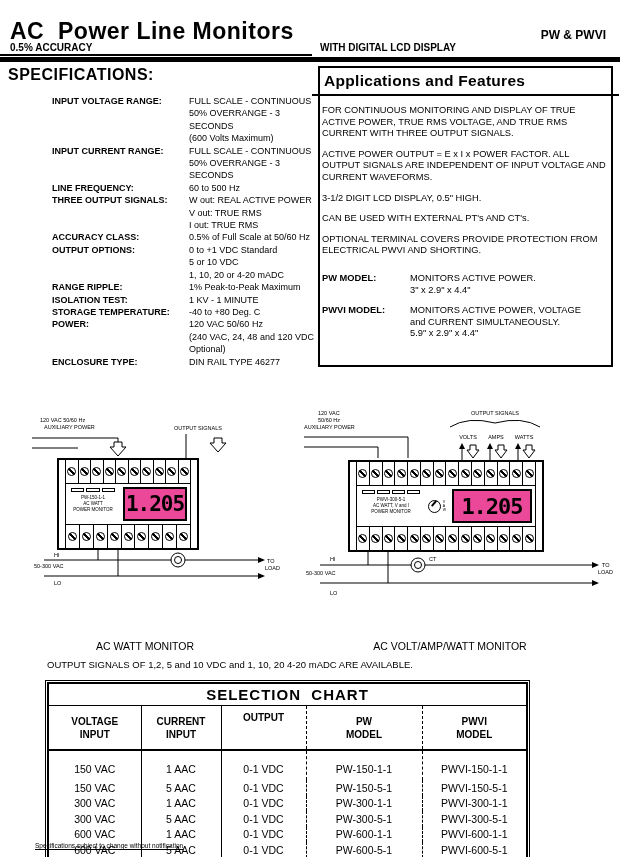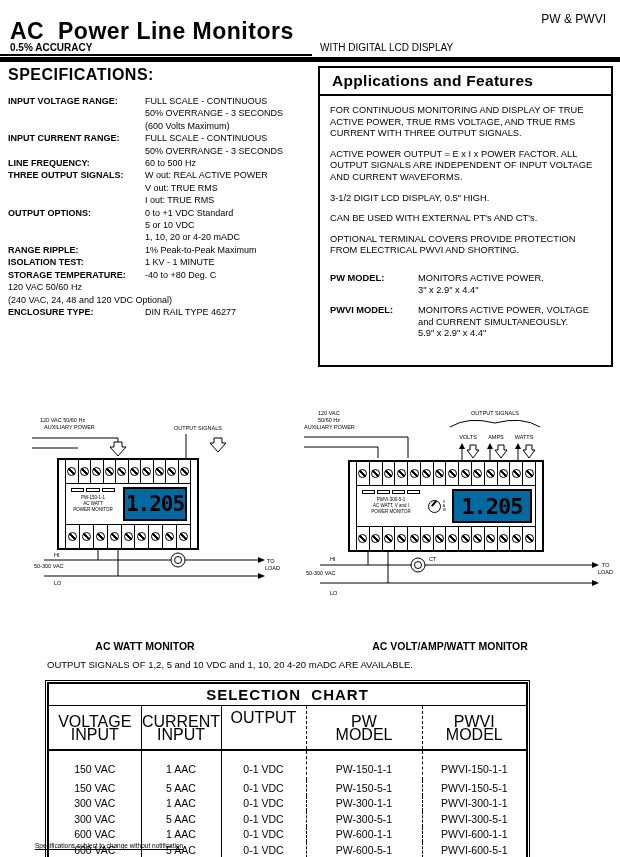--- a/index.html
+++ b/index.html
@@ -2,33 +2,33 @@
 <html><head>
 <meta charset="utf-8">
 <style>
   html,body{margin:0;padding:0;}
   body{
     width:620px;height:857px;position:relative;background:#fff;color:#000;
     font-family:"Liberation Sans",sans-serif;overflow:hidden;
   }
   
   .page-title{position:absolute;left:10px;top:18px;font-size:23px;font-weight:bold;letter-spacing:.5px;white-space:pre;}
-  .models-tag{position:absolute;right:14px;top:12px;font-size:12px;font-weight:normal;}
+  .models-tag{position:absolute;right:14px;top:28px;font-size:12px;font-weight:bold;}
   .accuracy{position:absolute;left:10px;top:42px;font-size:10px;font-weight:bold;}
-  .display-note{position:absolute;left:320px;top:42px;font-size:10px;font-weight:normal;}
+  .display-note{position:absolute;left:320px;top:42px;font-size:10px;font-weight:bold;}
   .rule-left{position:absolute;left:0;top:54px;width:312px;height:2px;background:#000;}
   .thick-bar{position:absolute;left:0;top:57px;width:620px;height:5px;background:#000;}
   
   .spec-heading{position:absolute;left:8px;top:66px;font-size:16px;font-weight:bold;letter-spacing:.5px;}
   .spec-list{position:absolute;left:8px;top:95px;width:306px;font-size:9px;line-height:12.4px;}
   .spec-row{display:flex;}
-  .spec-label{width:137px;font-weight:bold;flex:none;}
+  .spec-label{width:137px;font-weight:bold;flex:none;margin-left:44px;}
   .spec-lines{flex:1;}
   
-  .apps-box{position:absolute;left:318px;top:66px;width:295px;height:301px;border:2px solid #000;box-sizing:border-box;padding:0 10px;}
+  .apps-box{position:absolute;left:318px;top:66px;width:295px;height:301px;border:2px solid #000;box-sizing:border-box;padding:0 2px;}
   .apps-heading{font-size:15.5px;font-weight:bold;margin:0 -10px;padding:4px 10px 4px 12px;border-bottom:2px solid #000;letter-spacing:.3px;}
   .apps-par{font-size:9.3px;line-height:11.6px;margin:9px 0;}
   .apps-models{margin-top:16px;font-size:9.3px;line-height:11.6px;}
   .apps-model-row{display:flex;margin-top:9px;}
   .apps-model-name{width:88px;font-weight:bold;flex:none;}
   
   .diagrams{position:absolute;left:0;top:403px;width:620px;height:235px;}
   .diagram{position:absolute;}
   .diagram svg{position:absolute;left:0;top:0;}
   .diagram svg text{font-family:"Liberation Sans",sans-serif;font-size:5.5px;fill:#000;}
@@ -38,33 +38,33 @@
   .strip{height:23px;display:flex;flex:none;}
   .terminal{flex:1;border-right:1px solid #000;display:flex;align-items:center;justify-content:center;}
   .terminal:last-child{border-right:none;}
   .terminal::before{content:"";width:7px;height:7px;border:1px solid #000;border-radius:50%;
     background:linear-gradient(45deg,transparent 42%,#000 42%,#000 58%,transparent 58%);}
   .mid{flex:1;border-top:1px solid #000;border-bottom:1px solid #000;display:flex;align-items:stretch;}
   .dev-label{font-size:4.5px;line-height:5.8px;text-align:center;padding:4px 2px 0 2px;box-sizing:border-box;}
   .mini-row{display:flex;gap:2px;height:4px;margin:0 3px 3px 3px;}
   .mini-row span{flex:1;border:1px solid #000;}
   .lcd{flex:1;border:2px solid #000;margin:3px;display:flex;align-items:center;justify-content:center;
-    font-family:"DejaVu Sans Mono",monospace;font-weight:900;letter-spacing:-1px;background:#0369a1;}
+    font-family:"DejaVu Sans Mono",monospace;font-weight:900;letter-spacing:-1px;background:#ec4899;}
   .knob-col{width:24px;display:flex;align-items:center;justify-content:center;gap:2px;flex:none;}
   .knob{width:11px;height:11px;border:1.5px solid #000;border-radius:50%;position:relative;}
   .knob::after{content:"";position:absolute;left:4px;top:-1px;width:2px;height:7px;background:#000;transform:rotate(40deg);}
   .vaw{font-size:3.5px;line-height:4px;}
-  .caption{position:absolute;top:640px;font-size:10.5px;font-weight:bold;text-align:center;}
+  .caption{position:absolute;top:640px;font-size:10.5px;font-weight:normal;text-align:center;}
   .avail-note{position:absolute;left:47px;top:659px;font-size:9.5px;}
   
   .chart-wrap{position:absolute;left:45px;top:680px;border:1px solid #000;padding:1px;background:#fff;}
   table.sel{border-collapse:collapse;border:2px solid #000;table-layout:fixed;width:479px;}
   .sel .title-cell{font-size:15px;font-weight:bold;letter-spacing:1px;white-space:pre;
     border-bottom:1px solid #000;height:21px;}
-  .sel th{font-size:16px;font-weight:normal;text-align:center;line-height:13px;height:38px;border-bottom:2px solid #000;vertical-align:middle;padding:0;}
+  .sel th{font-size:10px;font-weight:bold;text-align:center;line-height:13px;height:38px;border-bottom:2px solid #000;vertical-align:middle;padding:0;}
   .sel td{font-size:10.5px;text-align:center;height:15.5px;padding:0;}
   .sel .c2,.sel .h2{border-left:1px solid #000;}
   .sel .c3,.sel .h3{border-left:1px solid #000;}
   .sel .c4,.sel .h4{border-left:1px dashed #000;}
   .sel .c5,.sel .h5{border-left:1px dashed #000;}
   .sel tr.first td{padding-top:7px;height:22px;}
   .sel th span{display:block;}
   .footer-note{position:absolute;left:35px;top:842px;font-size:6.5px;text-decoration:underline;}
 </style>
 </head>
@@ -102,20 +102,26 @@
   </div>
   <div class="spec-row">
     <div class="spec-label">THREE OUTPUT SIGNALS:</div>
     <div class="spec-lines">
       <div>W out:  REAL ACTIVE POWER</div>
       <div>V out:  TRUE RMS</div>
       <div>I out:  TRUE RMS</div>
     </div>
   </div>
   <div class="spec-row">
+    <div class="spec-label">ACCURACY CLASS:</div>
+    <div class="spec-lines">
+      <div>0.5% of Full Scale at 50/60 Hz</div>
+    </div>
+  </div>
+  <div class="spec-row">
     <div class="spec-label">OUTPUT OPTIONS:</div>
     <div class="spec-lines">
       <div>0 to +1 VDC Standard</div>
       <div>5 or 10 VDC</div>
       <div>1, 10, 20 or 4-20 mADC</div>
     </div>
   </div>
   <div class="spec-row">
     <div class="spec-label">RANGE RIPPLE:</div>
     <div class="spec-lines">
@@ -128,20 +134,21 @@
       <div>1 KV - 1 MINUTE</div>
     </div>
   </div>
   <div class="spec-row">
     <div class="spec-label">STORAGE TEMPERATURE:</div>
     <div class="spec-lines">
       <div>-40 to +80 Deg. C</div>
     </div>
   </div>
   <div class="spec-row">
+    <div class="spec-label">POWER:</div>
     <div class="spec-lines">
       <div>120 VAC 50/60 Hz</div>
       <div>(240 VAC, 24, 48 and 120 VDC Optional)</div>
     </div>
   </div>
   <div class="spec-row">
     <div class="spec-label">ENCLOSURE TYPE:</div>
     <div class="spec-lines">
       <div>DIN RAIL TYPE 46277</div>
     </div>

